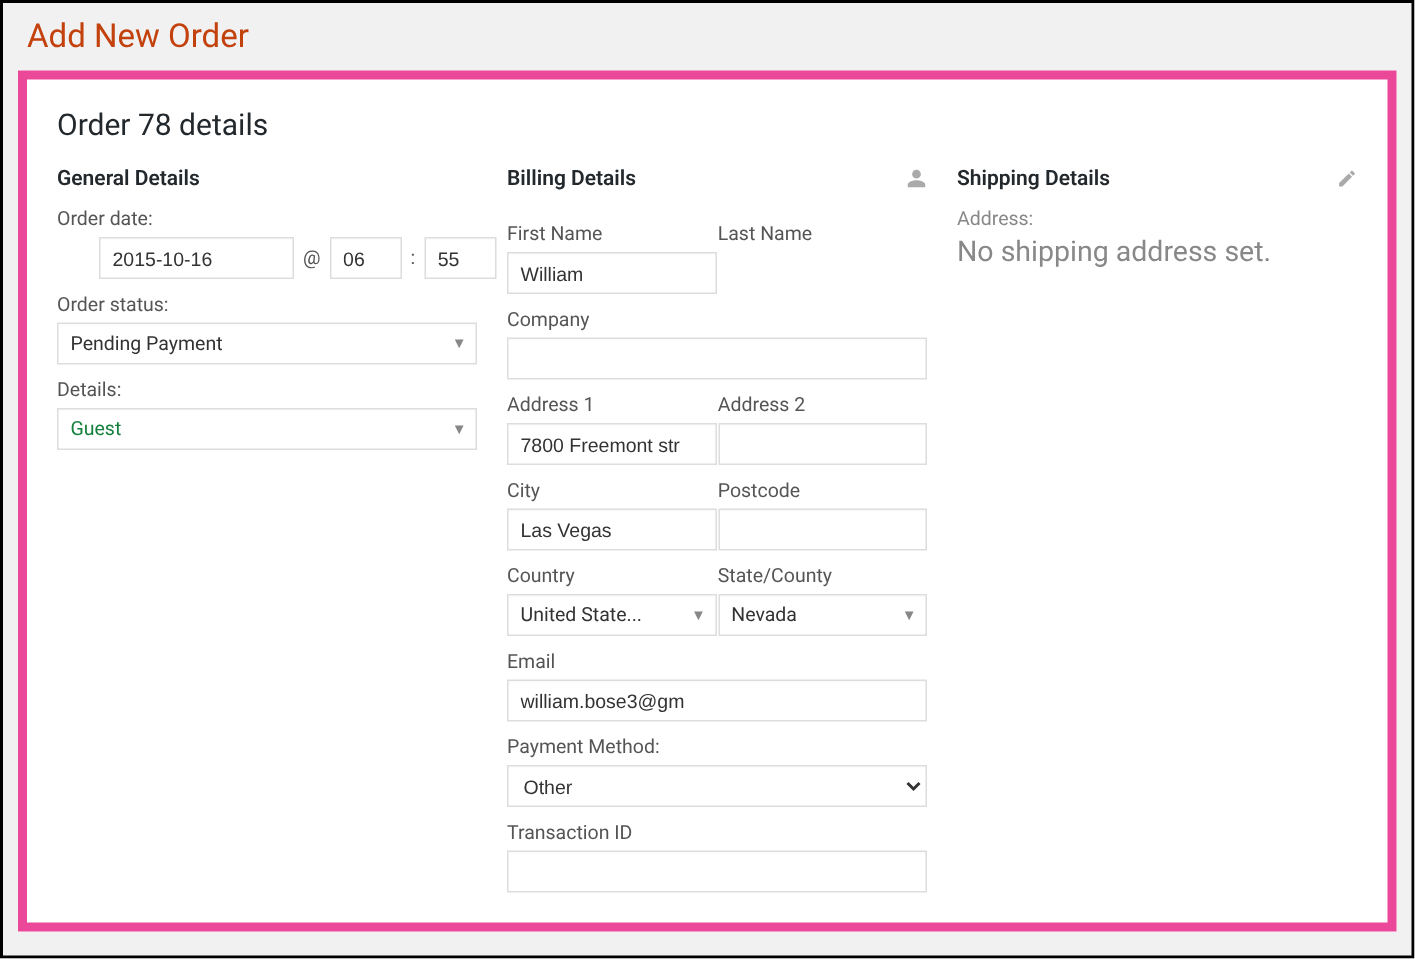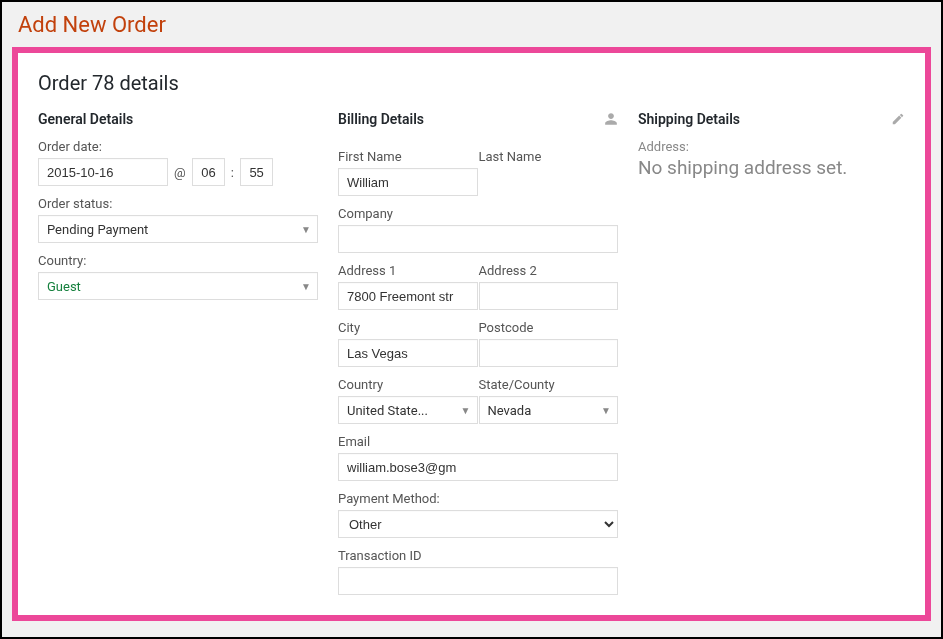--- a/index.html
+++ b/index.html
@@ -91,23 +91,24 @@
     font-size: 10px;
   }
   .select .ph { color: #15803d; }
   select.native {
     padding: 0 6px;
   }
   .date-row {
     display: flex;
     align-items: center;
     gap: 6px;
+    margin-left: 28px;
   }
   .date-row input.date { width: 130px; }
-  .date-row input.small { width: 33px; text-align: right; }
+  .date-row input.small { width: 48px; text-align: left; }
   .at, .colon { color: #555; font-size: 13px; }
   .row {
     display: flex;
     gap: 1px;
   }
   .row .half { flex: 1 1 0; min-width: 0; }
   .ship-address-label {
     color: #888;
     font-size: 13px;
     margin-bottom: 2px;
@@ -142,21 +143,21 @@
           <span class="colon">:</span>
           <input type="text" class="small" value="55" style="">
         </div>
 
         <label class="field-label">Order status:</label>
         <div class="select">
           <span>Pending Payment</span>
           <span class="caret">▼</span>
         </div>
 
-        <label class="field-label">Country:</label>
+        <label class="field-label">Details:</label>
         <div class="select">
           <span class="ph">Guest</span>
           <span class="caret">▼</span>
         </div>
       </div>
 
       <div class="col col-billing">
         <div class="section-header">
           <div class="section-title">Billing Details</div>
           <span class="icon-btn">

